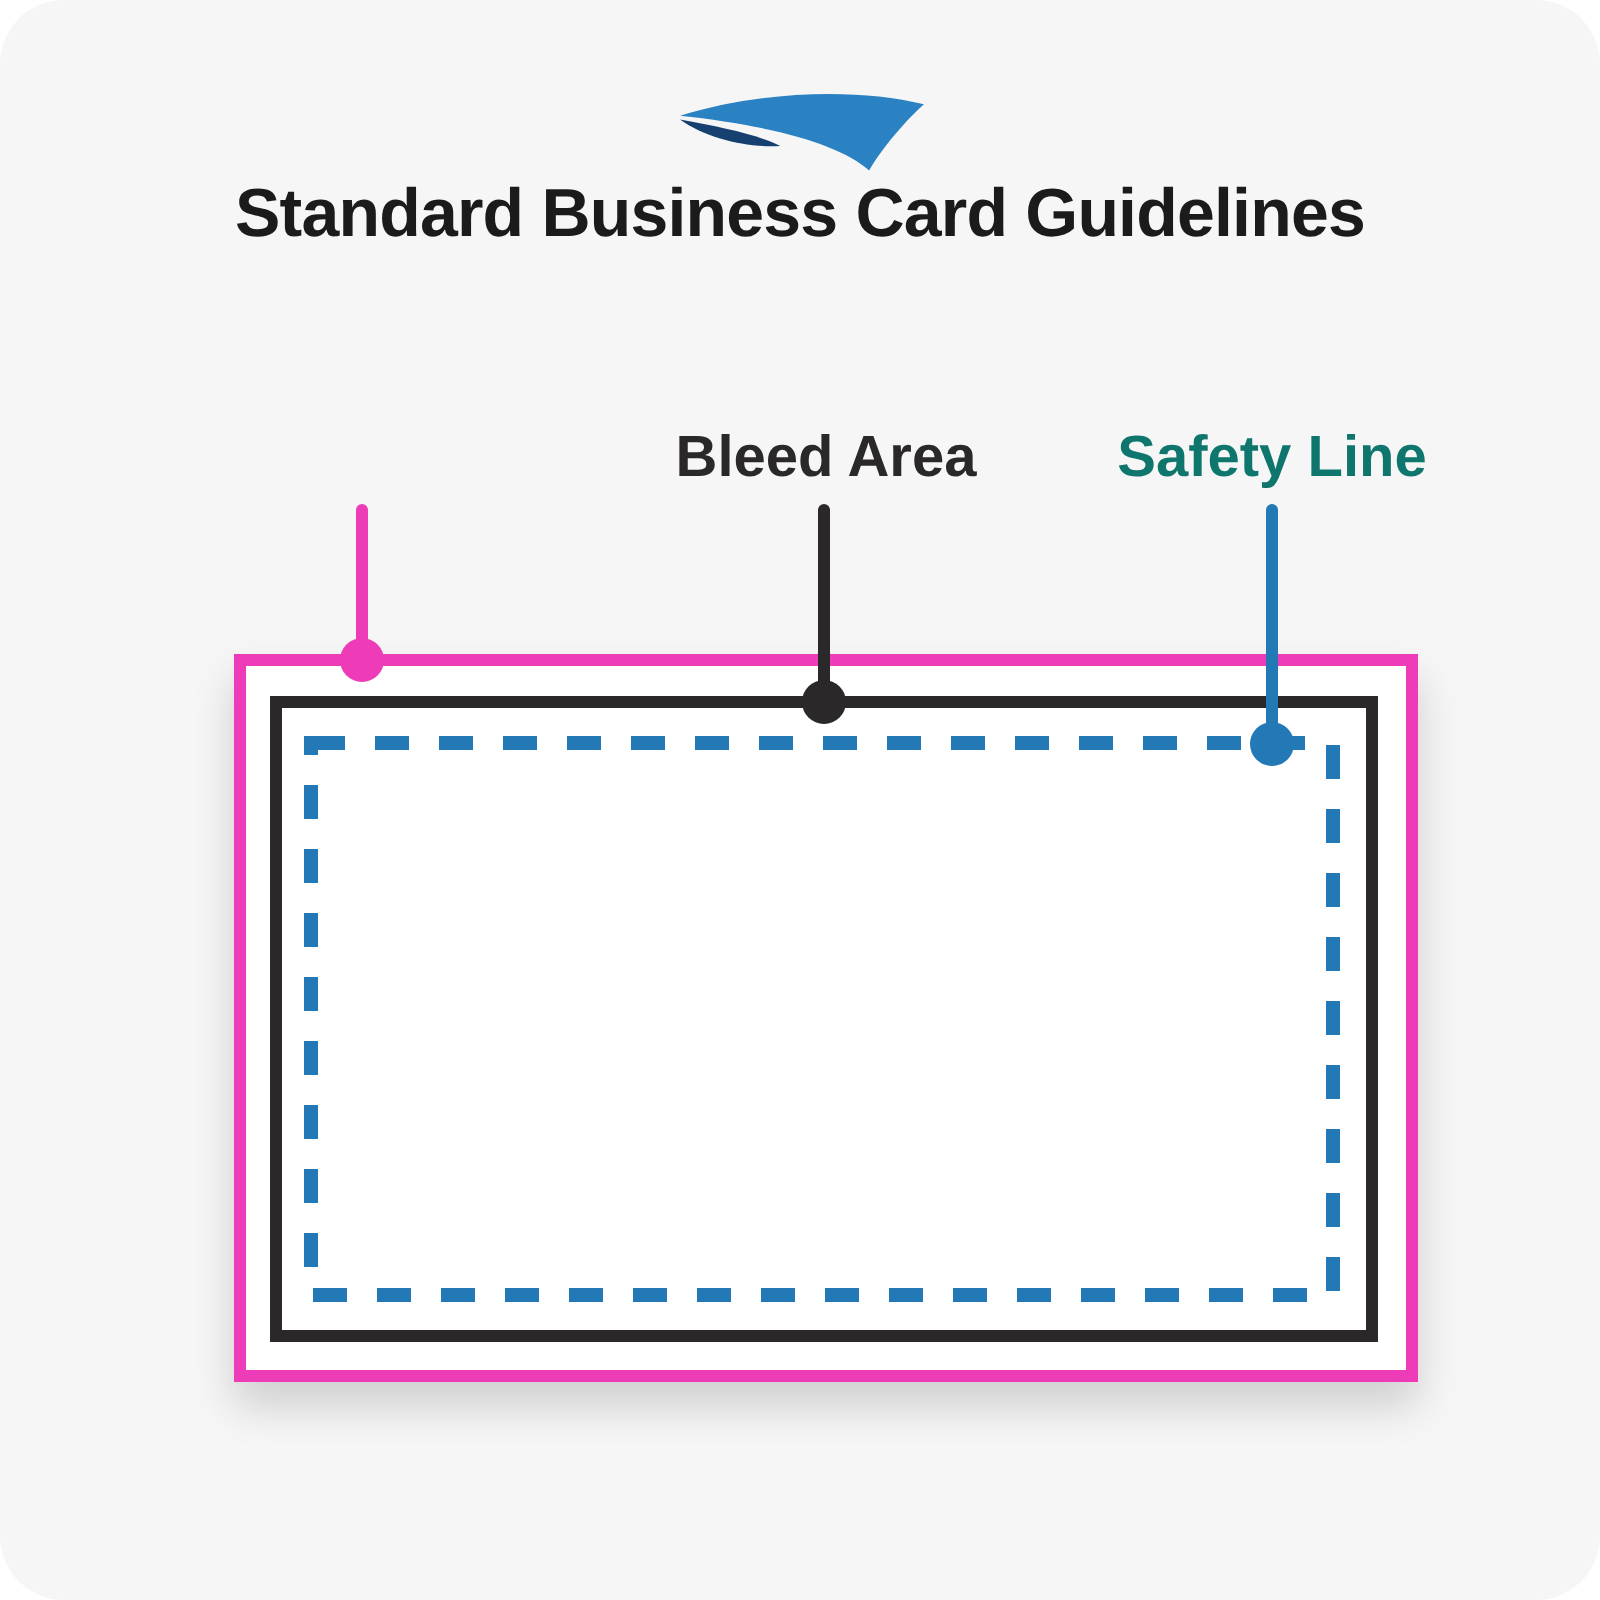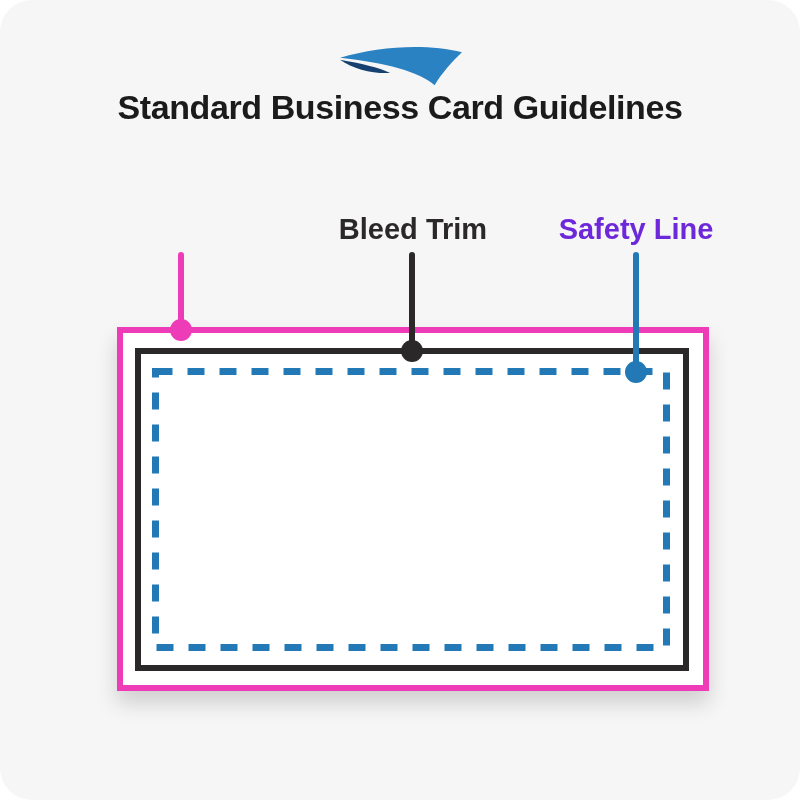--- a/index.html
+++ b/index.html
@@ -92,22 +92,22 @@
 
 <div class="page" style="background-color: rgb(246, 246, 247);">
 
   <svg class="logo" viewBox="0 0 135 55" xmlns="http://www.w3.org/2000/svg" aria-hidden="true">
     <path d="M 3 23 C 25 27, 44 31, 56 37 C 38 38, 17 33, 3 23 Z" fill="#16406f" style="fill: rgb(22, 64, 111);"></path>
     <path d="M 3 21 C 45 8, 96 6, 132 15 C 122 24, 110 38, 103 50 C 88 36, 50 26, 3 21 Z" fill="#2b82c3" style="fill: rgb(43, 130, 195);"></path>
   </svg>
 
   <h1 class="title" style="color: rgb(27, 27, 27);">Standard Business Card Guidelines</h1>
 
-  <div class="callout-label label-bleed" style="color: rgb(43, 40, 41);">Bleed Trim</div>
-  <div class="callout-label label-safety" style="color: #6d28d9;">Safety Line</div>
+  <div class="callout-label label-bleed" style="color: rgb(43, 40, 41);">Bleed Area</div>
+  <div class="callout-label label-safety" style="color: #0f766e;">Safety Line</div>
 
   <div class="trim-rect" style="border-color: rgb(238, 60, 184); background-color: rgb(255, 255, 255);"></div>
   <div class="bleed-rect" style="border-color: rgb(43, 40, 41); background-color: rgb(255, 255, 255);"></div>
   <svg class="safety-svg" viewBox="0 0 518 283" xmlns="http://www.w3.org/2000/svg" aria-hidden="true">
     <rect x="3.5" y="3.5" width="511" height="276" fill="none" stroke="#2279b5" stroke-width="7" stroke-dasharray="17 15" style="stroke: rgb(34, 121, 181);"></rect>
   </svg>
 
   <div class="connector conn-trim" style="background-color: rgb(238, 60, 184);"></div>
   <div class="connector conn-bleed" style="background-color: rgb(43, 40, 41);"></div>
   <div class="connector conn-safety" style="background-color: rgb(34, 121, 181);"></div>

